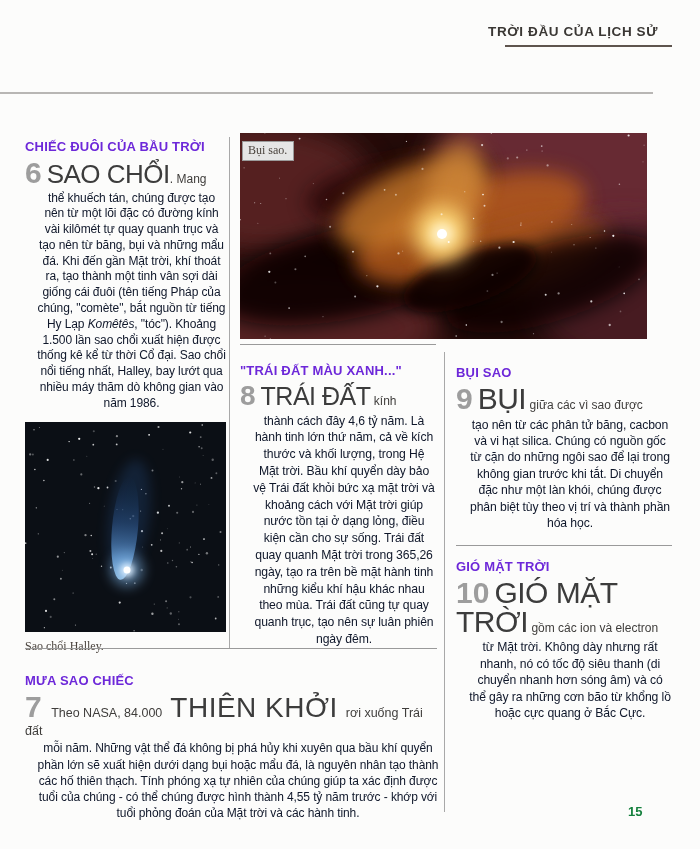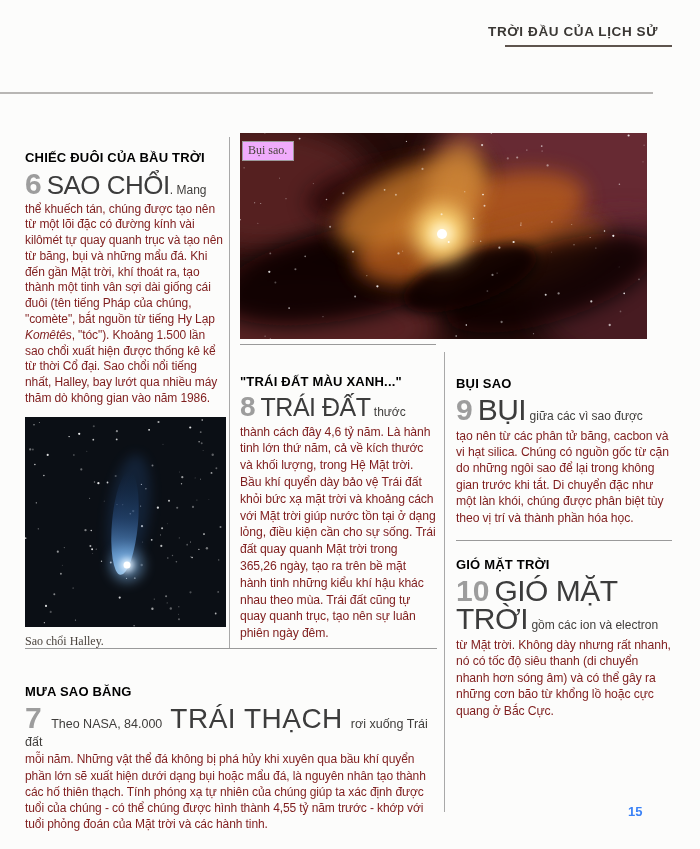--- a/index.html
+++ b/index.html
@@ -3,61 +3,61 @@
 <meta charset="utf-8">
 <style>
   html,body{margin:0;padding:0;}
   body{
     width:700px;height:849px;position:relative;
     background:#fcfcfb;
     font-family:"Liberation Sans","DejaVu Sans",sans-serif;
     color:#3e3c3a;overflow:hidden;
   }
   .abs{position:absolute;}
-  .kicker{font-size:13px;font-weight:bold;color:#000000;letter-spacing:.2px;margin:16px 0 5px 0;}
-  .body-text{font-size:12px;line-height:15.8px;color:#7f1d1d;letter-spacing:-.1px;margin:3px 0 0 0;text-align:left;}
+  .kicker{font-size:13px;font-weight:bold;color:#6d28d9;letter-spacing:.2px;margin:5px 0 5px 0;}
+  .body-text{font-size:12px;line-height:15.8px;color:#0f172a;letter-spacing:-.1px;margin:3px 0 0 12px;text-align:center;}
   .headline{margin:2px 0 2px 0;line-height:.95;}
   .hl-num{font-weight:bold;color:#9d9d9d;margin-right:5px;}
   .hl-big{color:#3c3c3c;letter-spacing:-.5px;font-weight:400;}
   .hl-lead{font-size:12px;color:#3f3d3b;}
   .serif-caption{font-family:"Liberation Serif","DejaVu Serif",serif;font-size:12px;color:#4a433d;}
   .rule{background:#9a9a9a;}
   
   #header-title{top:24px;right:42px;font-size:13.5px;font-weight:bold;color:#3a3734;letter-spacing:.6px;}
   #header-rule-short{top:45px;left:505px;width:167px;height:2px;background:#5e544e;}
   #header-rule-full{top:92px;left:0;width:653px;height:2px;background:#b8b6b4;}
   
   #left-col{left:25px;top:134px;width:201px;}
   #left-col .hl-num{font-size:30px;}
   #left-col .hl-big{font-size:26px;margin-top:34px;}
   #vrule1{left:229px;top:137px;width:1px;height:511px;background:#a8a8a8;}
   #vrule2{left:444px;top:352px;width:1px;height:460px;background:#a8a8a8;}
   #nebula-fig{left:240px;top:133px;width:407px;height:206px;}
-  #nebula-label{position:absolute;top:8px;left:2px;background:#f0abfc;border:1px solid #9b9b9b;padding:1px 6px 2px 5px;}
+  #nebula-label{position:absolute;top:8px;left:2px;background:#e5e5e5;border:1px solid #9b9b9b;padding:1px 6px 2px 5px;}
   #mid-col{left:240px;top:344px;width:196px;border-top:1px solid #9a9a9a;padding-top:13px;}
   #mid-col .hl-num{font-size:28px;}
   #mid-col .hl-big{font-size:25px;}
   #mid-col .body-text{font-size:12.2px;line-height:16.8px;}
   #right-col{left:456px;top:360px;width:216px;}
   #right-col .hl-num{font-size:30px;}
   #right-col .hl-big{font-size:30px;}
   #right-col .body-text{font-size:12.2px;line-height:16.4px;}
   #right-divider{height:1px;background:#9a9a9a;margin:14px 0 13px 0;width:100%;}
   
   #comet-fig{margin-top:10px;}
   #comet-fig svg{display:block;}
   #comet-caption{display:block;margin-top:7px;}
   
   #bottom-rule{left:25px;top:648px;width:412px;height:1px;}
   #bottom-sec{left:25px;top:668px;width:414px;}
   #bottom-sec .hl-num{font-size:30px;}
   #bottom-sec .hl-pre,#bottom-sec .hl-post{font-size:12.5px;color:#3f3d3b;}
   #bottom-sec .hl-big{font-size:28px;letter-spacing:.5px;margin:0 8px;}
   #bottom-sec .body-text{font-size:12px;line-height:16.2px;}
-  #page-num{left:628px;top:804px;font-size:13px;font-weight:bold;color:#3b82f6;}
+  #page-num{left:628px;top:804px;font-size:13px;font-weight:bold;color:#15803d;}
 </style>
 </head>
 <body>
 
 <div class="abs" id="header-title">TRỜI ĐẦU CỦA LỊCH SỬ</div>
 <div class="abs" id="header-rule-short"></div>
 <div class="abs" id="header-rule-full"></div>
 
 <figure class="abs" id="nebula-fig" style="margin:0">
   <svg width="407" height="206" viewBox="0 0 407 206">
@@ -315,38 +315,38 @@
     </svg>
     <figcaption id="comet-caption" class="serif-caption">Sao chổi Halley.</figcaption>
   </figure>
 </div>
 
 <div class="abs rule" id="vrule1"></div>
 <div class="abs rule" id="vrule2"></div>
 
 <div class="abs" id="mid-col">
   <p class="kicker">"TRÁI ĐẤT MÀU XANH..."</p>
-  <div class="headline"><span class="hl-num">8</span><span class="hl-big">TRÁI ĐẤT</span><span class="hl-lead"> thước</span></div>
+  <div class="headline"><span class="hl-num">8</span><span class="hl-big">TRÁI ĐẤT</span><span class="hl-lead"> kính</span></div>
   <p class="body-text">thành cách đây 4,6 tỷ năm. Là hành tinh lớn thứ năm, cả về kích thước và khối lượng, trong Hệ Mặt trời. Bầu khí quyển dày bảo vệ Trái đất khỏi bức xạ mặt trời và khoảng cách với Mặt trời giúp nước tồn tại ở dạng lỏng, điều kiện cần cho sự sống. Trái đất quay quanh Mặt trời trong 365,26 ngày, tạo ra trên bề mặt hành tinh những kiểu khí hậu khác nhau theo mùa. Trái đất cũng tự quay quanh trục, tạo nên sự luân phiên ngày đêm.</p>
 </div>
 
 <div class="abs" id="right-col">
   <div>
     <p class="kicker">BỤI SAO</p>
     <div class="headline"><span class="hl-num">9</span><span class="hl-big">BỤI</span><span class="hl-lead"> giữa các vì sao được</span></div>
     <p class="body-text">tạo nên từ các phân tử băng, cacbon và vi hạt silica. Chúng có nguồn gốc từ cặn do những ngôi sao để lại trong không gian trước khi tắt. Di chuyển đặc như một làn khói, chúng được phân biệt tùy theo vị trí và thành phần hóa học.</p>
   </div>
   <div id="right-divider"></div>
   <div>
     <p class="kicker">GIÓ MẶT TRỜI</p>
     <div class="headline"><span class="hl-num">10</span><span class="hl-big">GIÓ MẶT TRỜI</span><span class="hl-lead"> gồm các ion và electron</span></div>
     <p class="body-text">từ Mặt trời. Không dày nhưng rất nhanh, nó có tốc độ siêu thanh (di chuyển nhanh hơn sóng âm) và có thể gây ra những cơn bão từ khổng lồ hoặc cực quang ở Bắc Cực.</p>
   </div>
 </div>
 
 <div class="abs rule" id="bottom-rule"></div>
 <div class="abs" id="bottom-sec">
-  <p class="kicker">MƯA SAO BĂNG</p>
-  <div class="headline"><span class="hl-num">7</span> <span class="hl-pre">Theo NASA, 84.000</span><span class="hl-big">TRÁI THẠCH</span><span class="hl-post">rơi xuống Trái đất</span></div>
+  <p class="kicker">MƯA SAO CHIẾC</p>
+  <div class="headline"><span class="hl-num">7</span> <span class="hl-pre">Theo NASA, 84.000</span><span class="hl-big">THIÊN KHỞI</span><span class="hl-post">rơi xuống Trái đất</span></div>
   <p class="body-text">mỗi năm. Những vật thể đá không bị phá hủy khi xuyên qua bầu khí quyển phần lớn sẽ xuất hiện dưới dạng bụi hoặc mẩu đá, là nguyên nhân tạo thành các hố thiên thạch. Tính phóng xạ tự nhiên của chúng giúp ta xác định được tuổi của chúng - có thể chúng được hình thành 4,55 tỷ năm trước - khớp với tuổi phỏng đoán của Mặt trời và các hành tinh.</p>
 </div>
 
 <div class="abs" id="page-num">15</div>
 
 </body></html>

